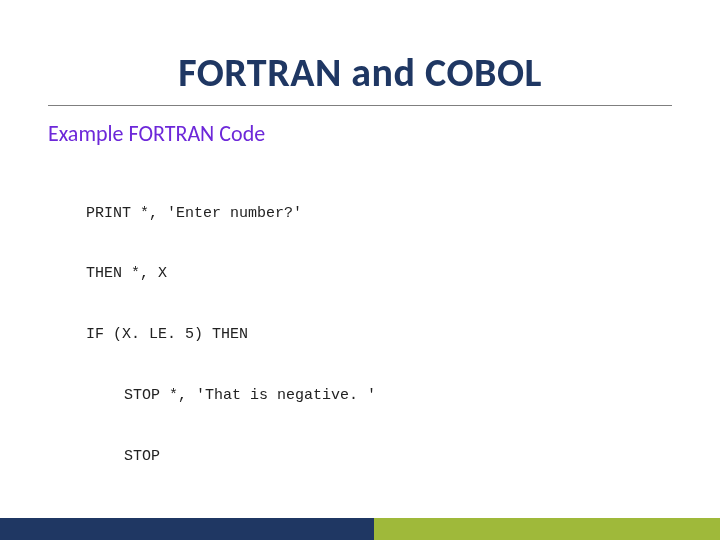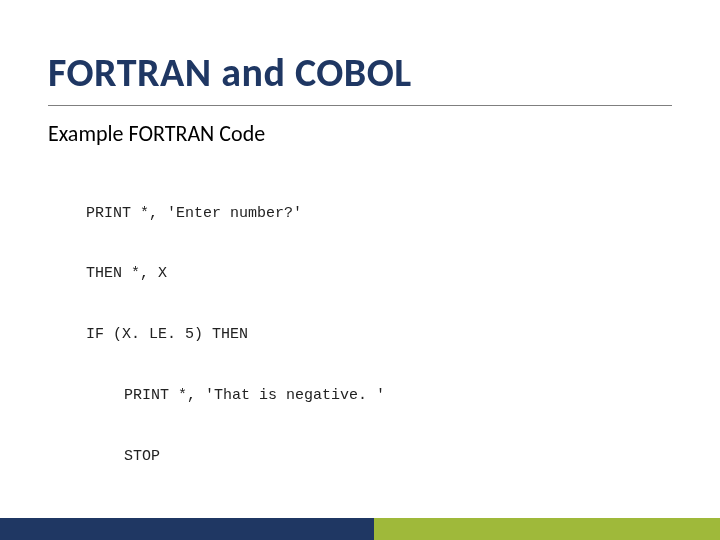--- a/index.html
+++ b/index.html
@@ -13,29 +13,30 @@
   }
   .slide {
     padding: 48px 48px 0 48px;
   }
   .title {
     font-size: 40px;
     font-weight: 700;
     color: #1f3763;
     letter-spacing: 0.5px;
     margin-bottom: 8px;
+    text-align: center;
   }
   .title-rule {
     border: none;
     border-top: 1.5px solid #7f7f7f;
     margin-bottom: 14px;
   }
   .subtitle {
     font-size: 22px;
-    color: #000000;
+    color: #6d28d9;
     font-weight: 400;
     margin-bottom: 16px;
   }
   .code-block {
     font-family: "Courier New", monospace;
     font-size: 15px;
     color: #222222;
     white-space: pre-wrap;
     line-height: 1.35;
   }
@@ -64,21 +65,21 @@
 
 <div class="slide">
   <h1 class="title">FORTRAN and COBOL</h1>
   <hr class="title-rule">
   <div class="subtitle">Example FORTRAN Code</div>
 
   <div class="code-block">
     <span class="code-line ind1">PRINT *, 'Enter number?'</span>
     <span class="code-line ind1">THEN *, X</span>
     <span class="code-line ind1">IF (X. LE. 5) THEN</span>
-    <span class="code-line ind2">PRINT *, 'That is negative. '</span>
+    <span class="code-line ind2">STOP *, 'That is negative. '</span>
     <span class="code-line ind2">STOP</span>
     
     
     
     
   </div>
 </div>
 
 <div class="footer-bar">
   <div class="footer-left"></div>

